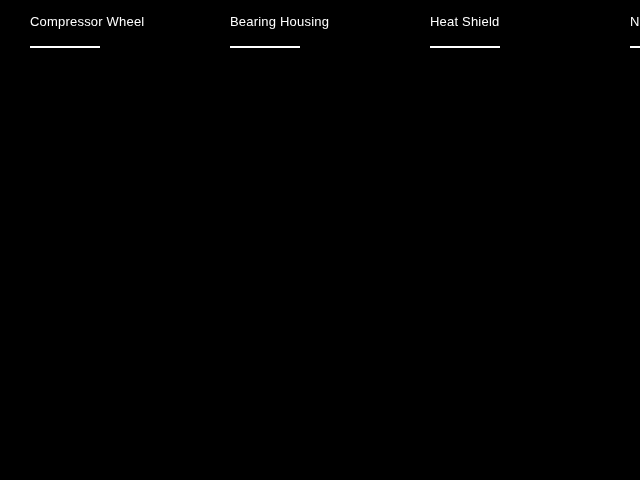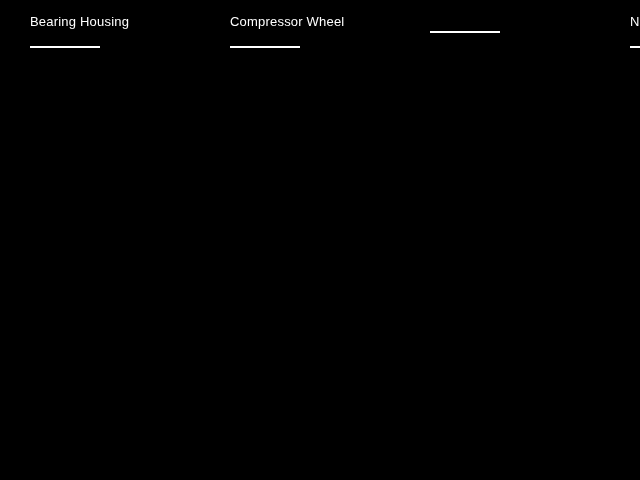--- a/index.html
+++ b/index.html
@@ -35,28 +35,29 @@
     height: 2px;
     background: #ffffff;
   }
 </style>
 </head>
 <body>
 
 <div class="form-grid">
 
   <div class="cell">
+    <div class="field-label">Compressor Wheel</div>
+    <div class="blank-line"></div>
+  </div>
+  <div class="cell">
     <div class="field-label">Bearing Housing</div>
     <div class="blank-line"></div>
   </div>
   <div class="cell">
-    <div class="field-label">Compressor Wheel</div>
-    <div class="blank-line"></div>
-  </div>
-  <div class="cell">
+    <div class="field-label">Heat Shield</div>
     <div class="blank-line"></div>
   </div>
   <div class="cell">
     <div class="field-label">Noozles</div>
     <div class="blank-line"></div>
   </div>
 
 </div>
 
 </body></html>

